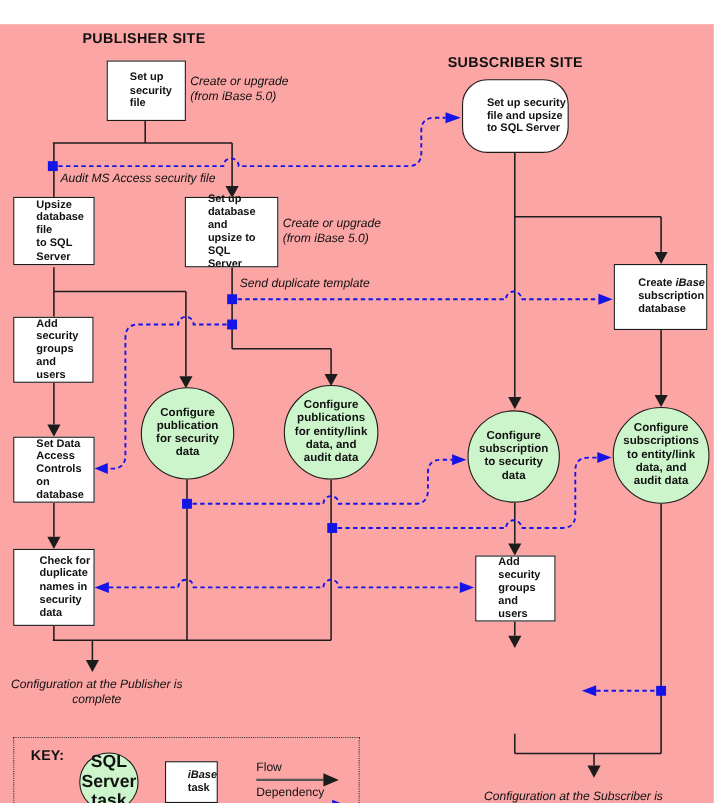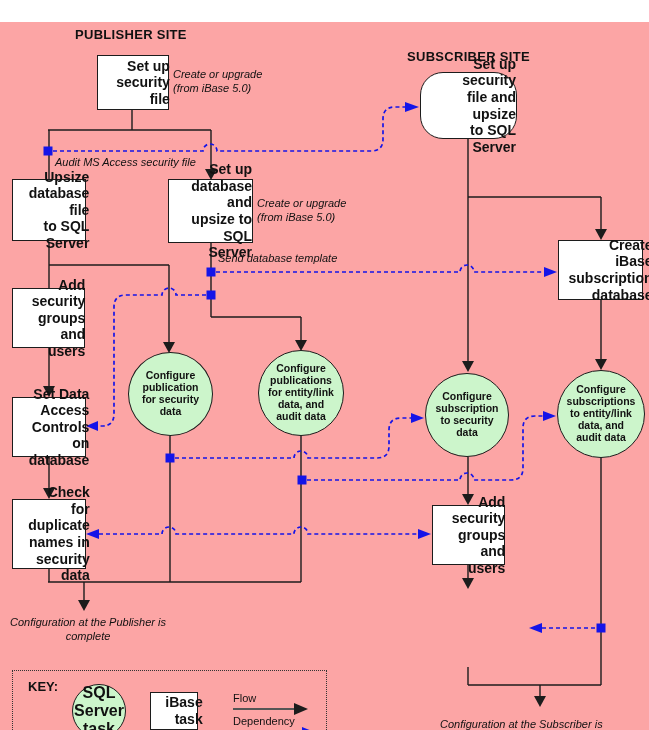--- a/index.html
+++ b/index.html
@@ -14,37 +14,37 @@
   #wires{position:absolute;left:0;top:0;width:649px;height:730px;}
   .fl{fill:none;stroke:var(--line);stroke-width:1.4;}
   .fl-arrow{fill:var(--line);stroke:none;}
   .dep{fill:none;stroke:var(--accent);stroke-width:1.7;stroke-dasharray:4 3;}
   .dep-arrow{fill:var(--accent);stroke:none;}
   .sq{fill:var(--accent);stroke:none;}
   .key-flow-line{fill:none;stroke:#555;stroke-width:2;}
   .task-box{
     position:absolute;background:var(--boxbg);border:1.4px solid var(--line);
     box-sizing:border-box;display:flex;align-items:center;justify-content:center;
-    text-align:right;font-weight:bold;font-size:14px;line-height:1.18;
+    text-align:left;font-weight:bold;font-size:10px;line-height:1.18;
     white-space:pre-line;
     padding-left:20px;
   }
   .task-circle{
     position:absolute;background:var(--green);border:1.4px solid var(--line);
     border-radius:50%;box-sizing:border-box;display:flex;align-items:center;justify-content:center;
     text-align:center;font-weight:bold;font-size:10.5px;line-height:1.14;
     white-space:pre-line;
   }
   .site-heading{position:absolute;font-weight:bold;font-size:13px;letter-spacing:.3px;}
   .note{position:absolute;font-style:italic;font-size:11px;line-height:1.25;white-space:pre-line;}
   .note.center{text-align:center;}
   .key-frame{position:absolute;left:12px;top:648px;width:315px;height:78px;border:1.4px dotted #333;box-sizing:border-box;}
   .key-title{position:absolute;left:28px;top:657px;font-weight:bold;font-size:13px;}
   .key-label{position:absolute;font-size:11px;}
-  .it{}
+  .it{font-style:italic;}
 </style>
 </head>
 <body>
 
 <div id="stage">
 
   <svg id="wires" viewBox="0 0 649 730" aria-hidden="true">
 
     <g>
       <path class="fl" d="M132 88 V108"></path>
@@ -185,21 +185,21 @@
 subscriptions
 to entity/link
 data, and
 audit data</div>
 
   <div class="note" style="left:173px;top:46px;">Create or upgrade
 (from iBase 5.0)</div>
   <div class="note" style="left:257px;top:175px;">Create or upgrade
 (from iBase 5.0)</div>
   <div class="note" style="left:55px;top:134px;">Audit MS Access security file</div>
-  <div class="note" style="left:218px;top:230px;">Send database template</div>
+  <div class="note" style="left:218px;top:230px;">Send duplicate template</div>
   <div class="note" style="left:440px;top:696px;">Configuration at the Subscriber is complete</div>
   <div class="note center" style="left:8px;top:594px;width:160px;">Configuration at the Publisher is
 complete</div>
 
   <div class="key-frame"></div>
   <div class="key-title">KEY:</div>
   <div class="task-circle" style="left:72px;top:662px;width:54px;height:54px;font-size:16px;">SQL
 Server
 task</div>
   <div class="task-box" style="left:150px;top:670px;width:48px;height:38px;"><span><span class="it">iBase</span><span>

